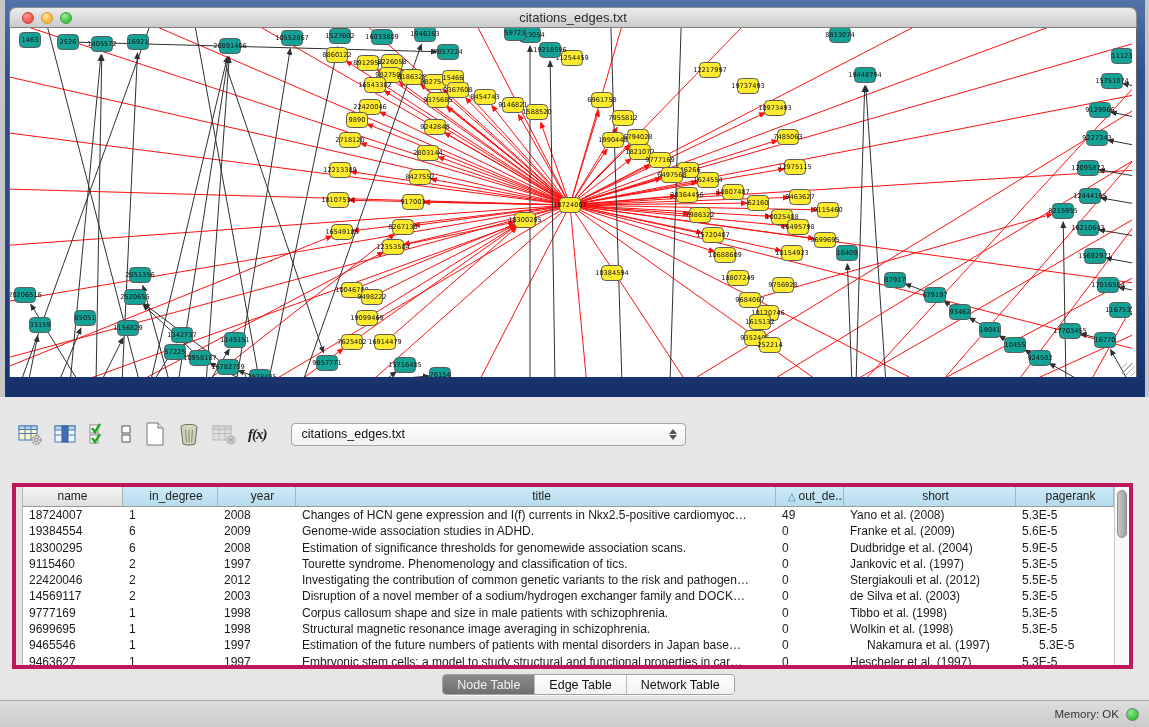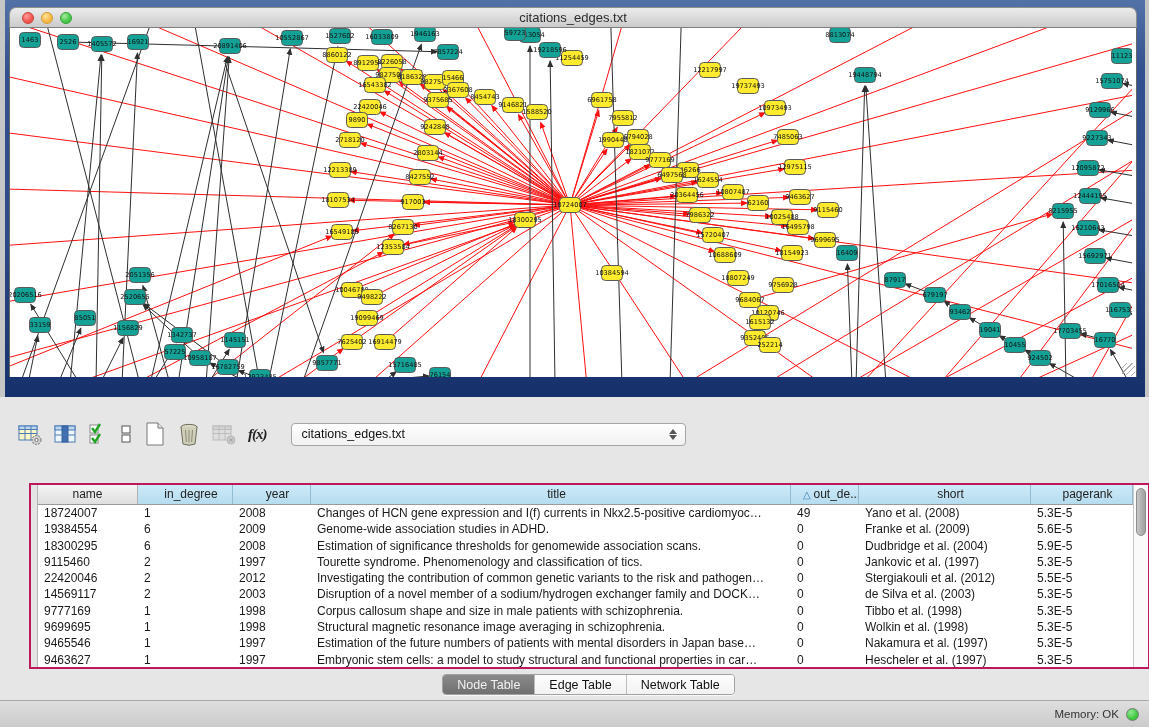--- a/index.html
+++ b/index.html
@@ -40,22 +40,22 @@
   .tb-ico { display:flex; align-items:center; justify-content:center;text-align:right; }
   .fx { font-family:"Liberation Serif", serif; font-style:italic; font-weight:bold; font-size:15px; color:#222; letter-spacing:-1px; }
   .combo { margin-left:12px; width:395px; height:23px; background:linear-gradient(180deg,#ffffff,#f1f1f1);
            border:1px solid #a5a5a5; border-radius:4px; display:flex; align-items:center; position:relative; }
   .combo-label { font-size:12.5px; color:#111; padding-left:10px; }
   .combo-stepper { position:absolute; right:6px; top:3px; width:11px; height:16px;
                    display:flex; flex-direction:column; align-items:center; justify-content:center; gap:1px; }
   .combo-stepper .up { width:0; height:0; border-left:4px solid transparent; border-right:4px solid transparent; border-bottom:5px solid #555; }
   .combo-stepper .dn { width:0; height:0; border-left:4px solid transparent; border-right:4px solid transparent; border-top:5px solid #555; }
 
-  .table-wrap { position:absolute; left:29px; top:86px; width:1121px; height:186px;
-                border:2px solid #be185d; background:#fff; display:flex; }
+  .table-wrap { position:absolute; left:12px; top:86px; width:1121px; height:186px;
+                border:4px solid #be185d; background:#fff; display:flex; }
   .row-gutter { width:7px; background:#e4e4e4; border-right:1px solid #b5b5b5; }
   .table-main { flex:1; display:flex; flex-direction:column; overflow:hidden; }
   .thead { display:flex; height:20px; border-bottom:1px solid #9a9a9a; }
   .th { font-size:12px; color:#222; text-align:center; line-height:19px;
         background:linear-gradient(180deg,#f4f4f4,#dfdfdf); border-right:1px solid #b0b0b0;
         overflow:hidden; white-space:nowrap; flex-shrink:0; }
   .th.blue { background:linear-gradient(180deg,#cdeaf8,#b5dcef); border-right:1px solid #93bcd2;padding-left:12px; }
   .th .tri { color:#3a7fb4; font-size:10px; }
   .tbody { flex:1; }
   .tr { display:flex; height:16.3px; }
@@ -657,21 +657,21 @@
             <div class="td" style="width: 68px;">0</div>
             <div class="td" style="width: 172px;">Wolkin et al. (1998)</div>
             <div class="td" style="width: 105px; flex: 1 1 0%;">5.3E-5</div>
           </div>
           <div class="tr">
             <div class="td" style="width: 100px;">9465546</div>
             <div class="td" style="width: 95px;">1</div>
             <div class="td" style="width: 78px;">1997</div>
             <div class="td" style="width: 480px;">Estimation of the future numbers of patients with mental disorders in Japan base…</div>
             <div class="td" style="width: 68px;">0</div>
-            <div class="td" style="width: 172px;">Nakamura et al. (1997)</div>
+            <div class="td" style="width: 172px; margin-left: 17px;">Nakamura et al. (1997)</div>
             <div class="td" style="width: 105px; flex: 1 1 0%;">5.3E-5</div>
           </div>
           <div class="tr">
             <div class="td" style="width: 100px;">9463627</div>
             <div class="td" style="width: 95px;">1</div>
             <div class="td" style="width: 78px;">1997</div>
             <div class="td" style="width: 480px;">Embryonic stem cells: a model to study structural and functional properties in car…</div>
             <div class="td" style="width: 68px;">0</div>
             <div class="td" style="width: 172px;">Hescheler et al. (1997)</div>
             <div class="td" style="width: 105px; flex: 1 1 0%;">5.3E-5</div>

